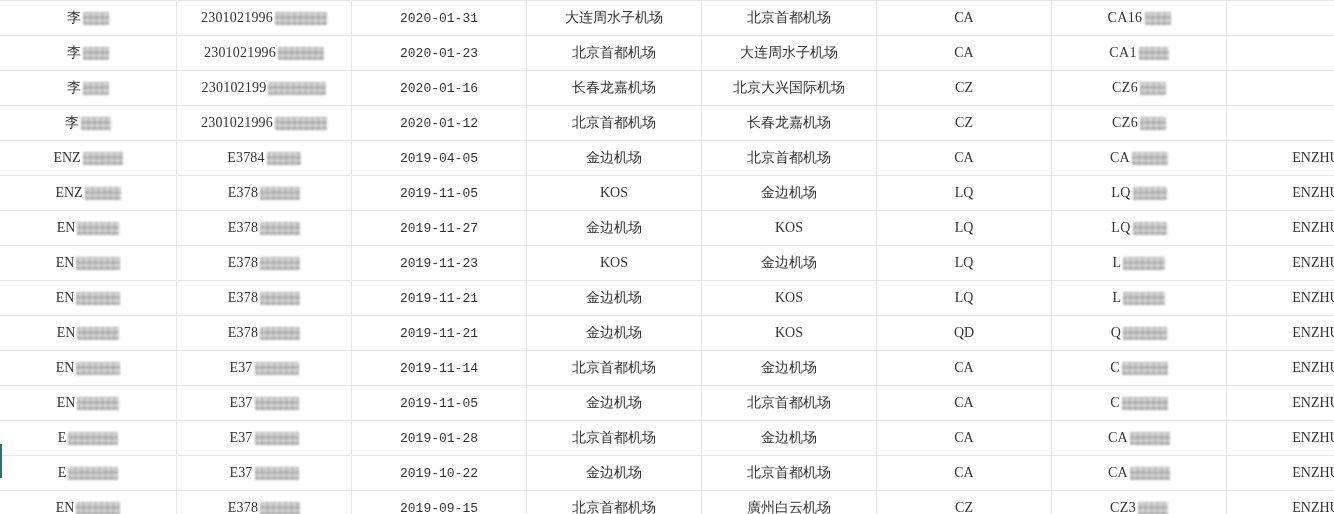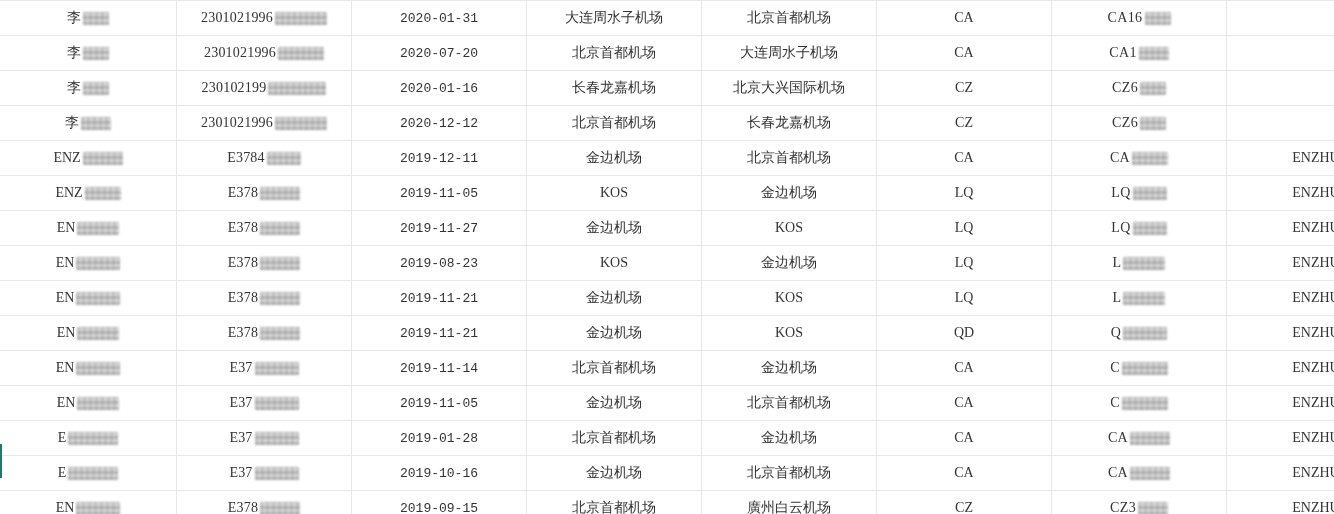--- a/index.html
+++ b/index.html
@@ -117,21 +117,21 @@
         <tr>
           <td class="c0"><span class="cellwrap">
               <span class="txt">李</span>
               <span class="blur" style="width: 26px;"></span>
             </span></td>
           <td class="c1 mono-cell"><span class="cellwrap">
               <span class="txt">2301021996</span>
               <span class="blur" style="width: 46px;"></span>
             </span></td>
           <td class="c2 date-cell"><span class="cellwrap">
-              <span class="txt">2020-07-20</span>
+              <span class="txt">2020-01-23</span>
             </span></td>
           <td class="c3"><span class="cellwrap">
               <span class="txt">北京首都机场</span>
             </span></td>
           <td class="c4"><span class="cellwrap">
               <span class="txt">大连周水子机场</span>
             </span></td>
           <td class="c5"><span class="cellwrap">
               <span class="txt">CA</span>
             </span></td>
@@ -171,21 +171,21 @@
         <tr>
           <td class="c0"><span class="cellwrap">
               <span class="txt">李</span>
               <span class="blur" style="width: 30px;"></span>
             </span></td>
           <td class="c1 mono-cell"><span class="cellwrap">
               <span class="txt">2301021996</span>
               <span class="blur" style="width: 52px;"></span>
             </span></td>
           <td class="c2 date-cell"><span class="cellwrap">
-              <span class="txt">2020-12-12</span>
+              <span class="txt">2020-01-12</span>
             </span></td>
           <td class="c3"><span class="cellwrap">
               <span class="txt">北京首都机场</span>
             </span></td>
           <td class="c4"><span class="cellwrap">
               <span class="txt">长春龙嘉机场</span>
             </span></td>
           <td class="c5"><span class="cellwrap">
               <span class="txt">CZ</span>
             </span></td>
@@ -198,21 +198,21 @@
         <tr>
           <td class="c0"><span class="cellwrap">
               <span class="txt">ENZ</span>
               <span class="blur" style="width: 40px;"></span>
             </span></td>
           <td class="c1 mono-cell"><span class="cellwrap">
               <span class="txt">E3784</span>
               <span class="blur" style="width: 34px;"></span>
             </span></td>
           <td class="c2 date-cell"><span class="cellwrap">
-              <span class="txt">2019-12-11</span>
+              <span class="txt">2019-04-05</span>
             </span></td>
           <td class="c3"><span class="cellwrap">
               <span class="txt">金边机场</span>
             </span></td>
           <td class="c4"><span class="cellwrap">
               <span class="txt">北京首都机场</span>
             </span></td>
           <td class="c5"><span class="cellwrap">
               <span class="txt">CA</span>
             </span></td>
@@ -285,21 +285,21 @@
         <tr>
           <td class="c0"><span class="cellwrap">
               <span class="txt">EN</span>
               <span class="blur" style="width: 44px;"></span>
             </span></td>
           <td class="c1 mono-cell"><span class="cellwrap">
               <span class="txt">E378</span>
               <span class="blur" style="width: 40px;"></span>
             </span></td>
           <td class="c2 date-cell"><span class="cellwrap">
-              <span class="txt">2019-08-23</span>
+              <span class="txt">2019-11-23</span>
             </span></td>
           <td class="c3"><span class="cellwrap">
               <span class="txt">KOS</span>
             </span></td>
           <td class="c4"><span class="cellwrap">
               <span class="txt">金边机场</span>
             </span></td>
           <td class="c5"><span class="cellwrap">
               <span class="txt">LQ</span>
             </span></td>
@@ -459,21 +459,21 @@
         <tr>
           <td class="c0"><span class="cellwrap">
               <span class="txt">E</span>
               <span class="blur" style="width: 50px;"></span>
             </span></td>
           <td class="c1 mono-cell"><span class="cellwrap">
               <span class="txt">E37</span>
               <span class="blur" style="width: 44px;"></span>
             </span></td>
           <td class="c2 date-cell"><span class="cellwrap">
-              <span class="txt">2019-10-16</span>
+              <span class="txt">2019-10-22</span>
             </span></td>
           <td class="c3"><span class="cellwrap">
               <span class="txt">金边机场</span>
             </span></td>
           <td class="c4"><span class="cellwrap">
               <span class="txt">北京首都机场</span>
             </span></td>
           <td class="c5"><span class="cellwrap">
               <span class="txt">CA</span>
             </span></td>

